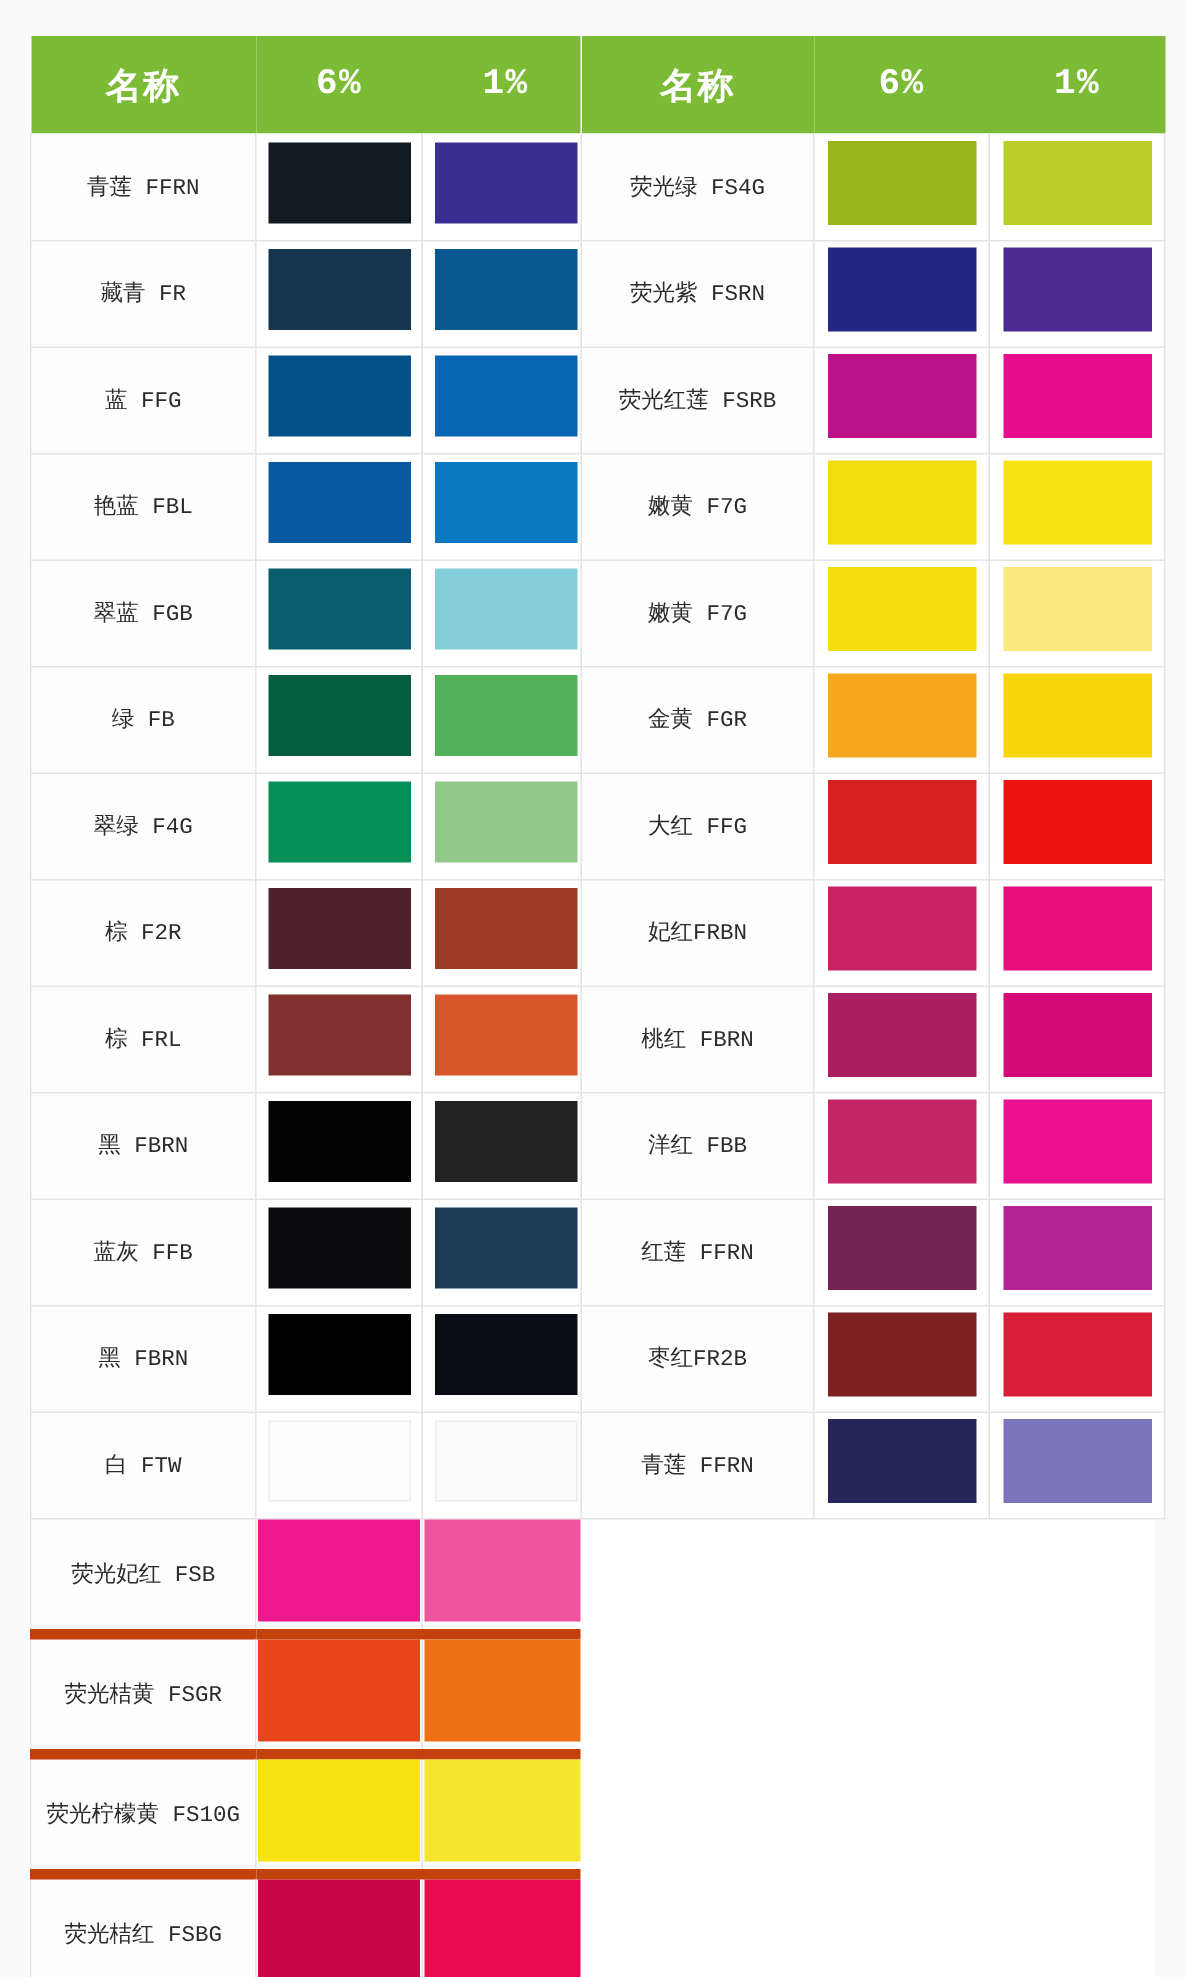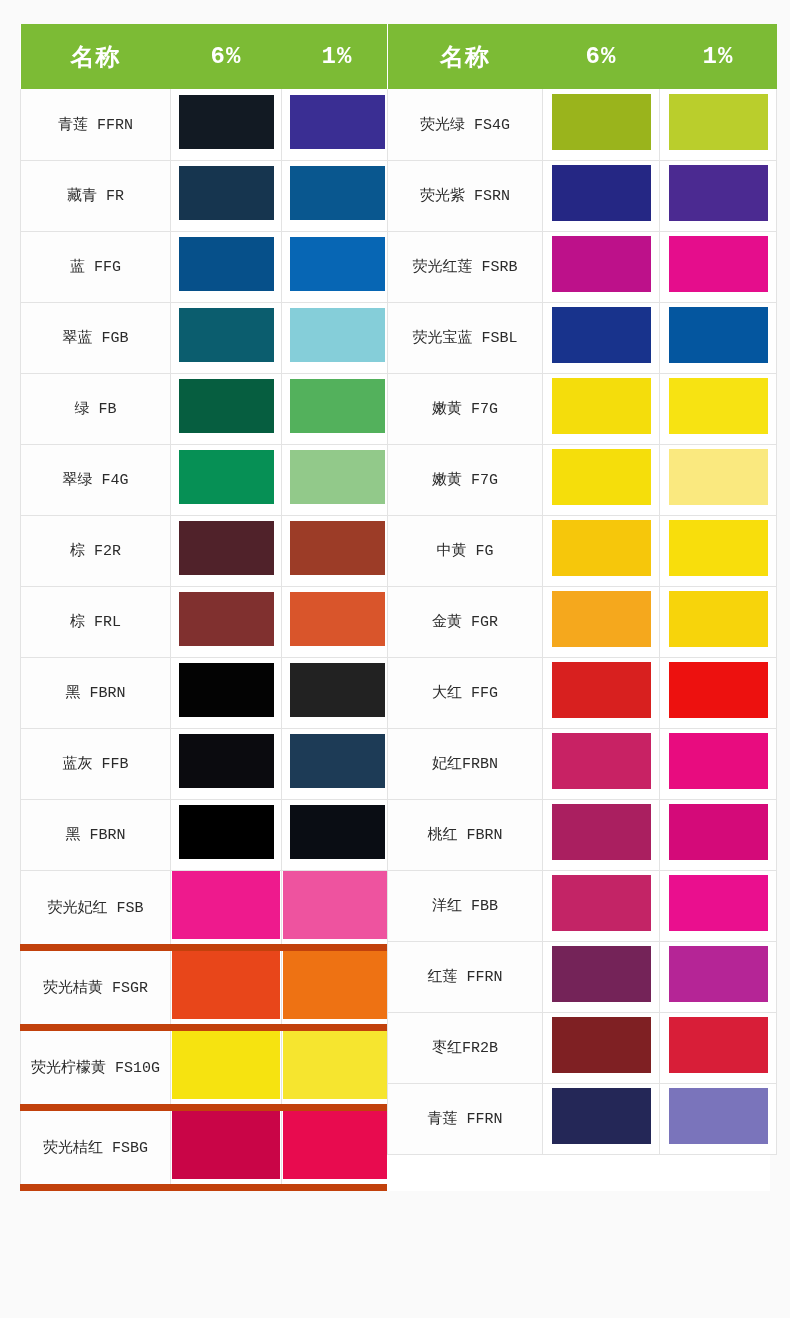--- a/index.html
+++ b/index.html
@@ -105,20 +105,25 @@
               <td class="name-cell">藏青 FR</td>
               <td class="swatch-cell"><span class="sw" style="background: rgb(22, 53, 79);"></span></td>
               <td class="swatch-cell"><span class="sw" style="background: rgb(9, 87, 143);"></span></td>
             </tr>
             <tr>
               <td class="name-cell">蓝 FFG</td>
               <td class="swatch-cell"><span class="sw" style="background: rgb(6, 80, 138);"></span></td>
               <td class="swatch-cell"><span class="sw" style="background: rgb(7, 102, 180);"></span></td>
             </tr>
             <tr>
+              <td class="name-cell">艳蓝 FBL</td>
+              <td class="swatch-cell"><span class="sw" style="background: rgb(7, 89, 160);"></span></td>
+              <td class="swatch-cell"><span class="sw" style="background: rgb(11, 120, 194);"></span></td>
+            </tr>
+            <tr>
               <td class="name-cell">翠蓝 FGB</td>
               <td class="swatch-cell"><span class="sw" style="background: rgb(11, 93, 110);"></span></td>
               <td class="swatch-cell"><span class="sw" style="background: rgb(133, 206, 217);"></span></td>
             </tr>
             <tr>
               <td class="name-cell">绿 FB</td>
               <td class="swatch-cell"><span class="sw" style="background: rgb(6, 94, 64);"></span></td>
               <td class="swatch-cell"><span class="sw" style="background: rgb(83, 177, 92);"></span></td>
             </tr>
             <tr>
@@ -143,20 +148,25 @@
             </tr>
             <tr>
               <td class="name-cell">蓝灰 FFB</td>
               <td class="swatch-cell"><span class="sw" style="background: rgb(11, 11, 15);"></span></td>
               <td class="swatch-cell"><span class="sw" style="background: rgb(29, 59, 86);"></span></td>
             </tr>
             <tr>
               <td class="name-cell">黑 FBRN</td>
               <td class="swatch-cell"><span class="sw" style="background: rgb(0, 0, 0);"></span></td>
               <td class="swatch-cell"><span class="sw" style="background: rgb(10, 13, 20);"></span></td>
+            </tr>
+            <tr>
+              <td class="name-cell">白 FTW</td>
+              <td class="swatch-cell"><span class="sw" style="background: rgb(253, 253, 253); border: 1px solid rgb(236, 236, 236);"></span></td>
+              <td class="swatch-cell"><span class="sw" style="background: rgb(251, 251, 251); border: 1px solid rgb(236, 236, 236);"></span></td>
             </tr>
             <tr class="big">
               <td class="name-cell">荧光妃红 FSB</td>
               <td class="swatch-cell"><span class="sw" style="background: rgb(238, 26, 141);"></span></td>
               <td class="swatch-cell"><span class="sw" style="background: rgb(238, 83, 159);"></span></td>
             </tr>
             <tr class="big">
               <td class="name-cell">荧光桔黄 FSGR</td>
               <td class="swatch-cell"><span class="sw" style="background: rgb(232, 70, 26);"></span></td>
               <td class="swatch-cell"><span class="sw" style="background: rgb(238, 114, 19);"></span></td>
@@ -194,40 +204,30 @@
               <td class="name-cell">荧光紫 FSRN</td>
               <td class="swatch-cell"><span class="sw" style="background: rgb(37, 39, 132);"></span></td>
               <td class="swatch-cell"><span class="sw" style="background: rgb(75, 42, 145);"></span></td>
             </tr>
             <tr>
               <td class="name-cell">荧光红莲 FSRB</td>
               <td class="swatch-cell"><span class="sw" style="background: rgb(189, 17, 138);"></span></td>
               <td class="swatch-cell"><span class="sw" style="background: rgb(229, 13, 140);"></span></td>
             </tr>
             <tr>
-              <td class="name-cell">荧光宝蓝 FSBL</td>
-              <td class="swatch-cell"><span class="sw" style="background: rgb(24, 51, 140);"></span></td>
-              <td class="swatch-cell"><span class="sw" style="background: rgb(4, 86, 159);"></span></td>
-            </tr>
-            <tr>
               <td class="name-cell">嫩黄 F7G</td>
               <td class="swatch-cell"><span class="sw" style="background: rgb(244, 221, 12);"></span></td>
               <td class="swatch-cell"><span class="sw" style="background: rgb(247, 227, 18);"></span></td>
             </tr>
             <tr>
               <td class="name-cell">嫩黄 F7G</td>
               <td class="swatch-cell"><span class="sw" style="background: rgb(245, 222, 11);"></span></td>
               <td class="swatch-cell"><span class="sw" style="background: rgb(250, 233, 127);"></span></td>
             </tr>
             <tr>
-              <td class="name-cell">中黄 FG</td>
-              <td class="swatch-cell"><span class="sw" style="background: rgb(246, 199, 11);"></span></td>
-              <td class="swatch-cell"><span class="sw" style="background: rgb(248, 222, 12);"></span></td>
-            </tr>
-            <tr>
               <td class="name-cell">金黄 FGR</td>
               <td class="swatch-cell"><span class="sw" style="background: rgb(245, 168, 29);"></span></td>
               <td class="swatch-cell"><span class="sw" style="background: rgb(247, 212, 11);"></span></td>
             </tr>
             <tr>
               <td class="name-cell">大红 FFG</td>
               <td class="swatch-cell"><span class="sw" style="background: rgb(216, 32, 31);"></span></td>
               <td class="swatch-cell"><span class="sw" style="background: rgb(237, 17, 15);"></span></td>
             </tr>
             <tr>

